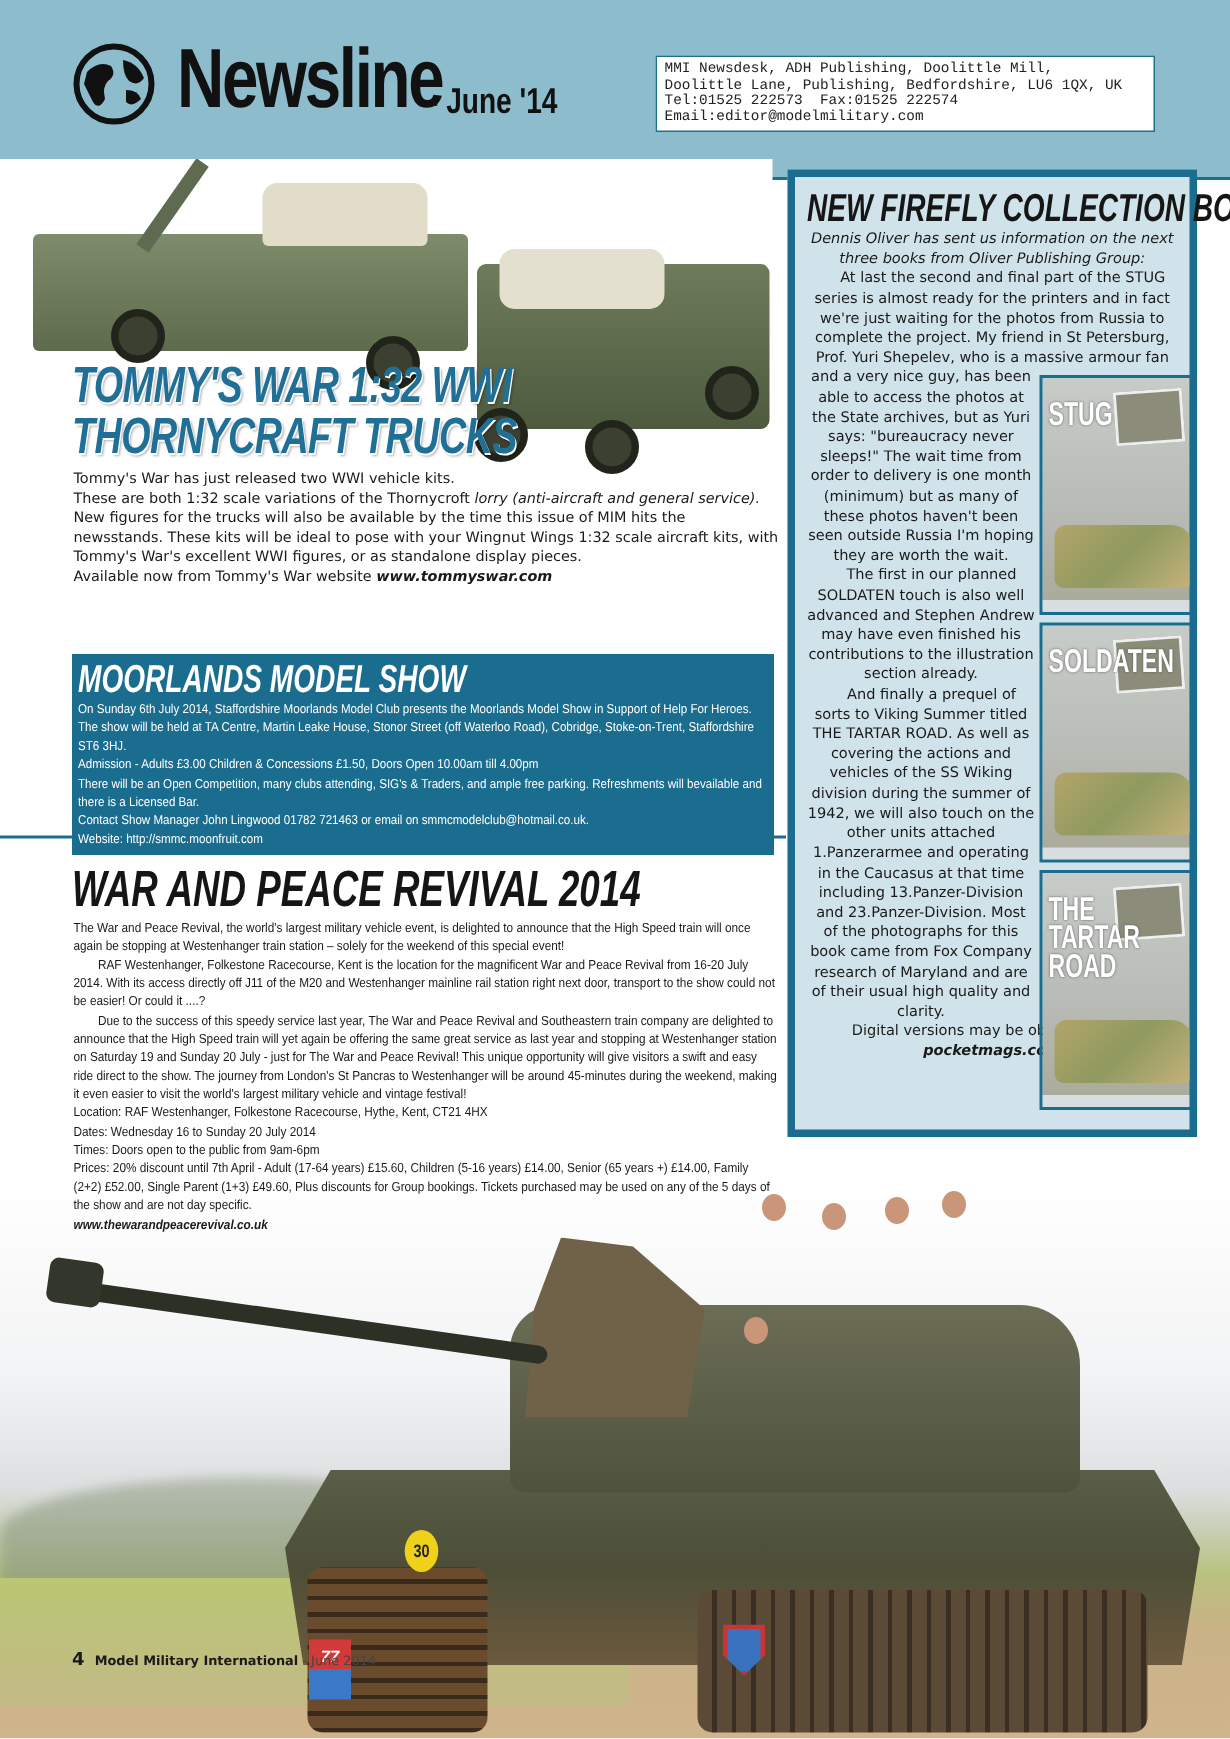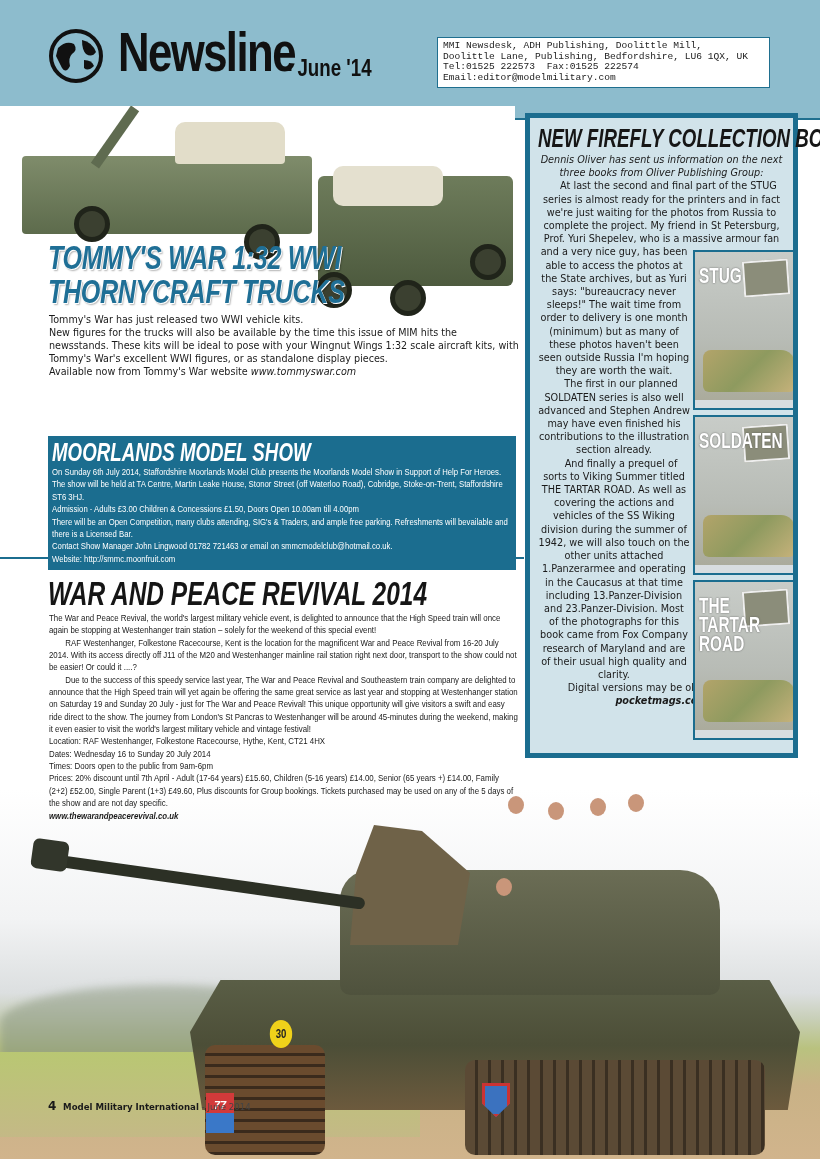--- a/index.html
+++ b/index.html
@@ -19,21 +19,21 @@
   .truck1-gun { position: absolute; left: 90px; top: -10px; width: 10px; height: 70px; background: #5f6b50; transform: rotate(35deg); }
   .wheel { position: absolute; width: 36px; height: 36px; border-radius: 50%; background: #3b4030; border: 5px solid #20241a; }
   .truck2 { position: absolute; left: 318px; top: 70px; width: 195px; height: 110px; background: linear-gradient(180deg,#6e7c5b,#4d5a3e); border-radius: 6px; }
   .truck2-canopy { position: absolute; left: 333px; top: 60px; width: 110px; height: 40px; background: #e4e0cf; border-radius: 10px; }
 
   .h-tommy { position: absolute; left: 48px; top: 240px; font-family: "Liberation Sans", sans-serif; font-weight: 700; font-style: italic; font-size: 34px; line-height: 34px; color: #1f6f96; transform: scaleX(0.74); transform-origin: left top; text-shadow: 1px 1px 0 #fff, 2px 2px 2px rgba(0,0,0,.3); letter-spacing: -0.5px; width: 560px; }
 
   .body-tommy { position: absolute; left: 49px; top: 314px; width: 470px; font-family: "DejaVu Sans", sans-serif; font-size: 9.6px; line-height: 12.9px; color: #1a1a1a; }
   .body-tommy p { margin: 0; }
   .body-tommy i { font-style: italic; }
-  .body-tommy b { font-weight: 400; font-style: italic; }
+  .body-tommy b { font-weight: 700; font-style: italic; }
 
   .moorlands { position: absolute; left: 48px; top: 436px; width: 468px; height: 134px; background: #1b6d8f; color: #fff; padding: 2px 4px; }
   .moorlands h2 { font-family: "Liberation Sans", sans-serif; font-weight: 700; font-style: italic; font-size: 26px; line-height: 28px; transform: scaleX(0.72); transform-origin: left top; white-space: nowrap; }
   .moorlands .txt { font-family: "Liberation Sans", sans-serif; font-size: 8.6px; line-height: 12.4px; transform: scaleX(0.9); transform-origin: left top; width: 512px; }
   .rule-left { position: absolute; left: 0; top: 557px; width: 48px; height: 2px; background: #1b6d8f; }
   .rule-right { position: absolute; left: 516px; top: 557px; width: 8px; height: 2px; background: #1b6d8f; }
 
   .h-war { position: absolute; left: 48px; top: 575px; font-family: "Liberation Sans", sans-serif; font-weight: 700; font-style: italic; font-size: 34px; line-height: 36px; color: #151515; transform: scaleX(0.72); transform-origin: left top; white-space: nowrap; }
   .body-war { position: absolute; left: 49px; top: 612px; width: 520px; font-family: "Liberation Sans", sans-serif; font-size: 8.7px; line-height: 12.35px; color: #1a1a1a; transform: scaleX(0.905); transform-origin: left top; z-index: 3; }
   .body-war p { margin: 0; }
@@ -108,20 +108,21 @@
 </div>
 
 <div class="h-tommy">
   <div></div>
   <div>TOMMY'S WAR 1:32 WWI</div>
   <div>THORNYCRAFT TRUCKS</div>
 </div>
 
 <div class="body-tommy">
   <p>Tommy's War has just released two WWI vehicle kits.</p>
+  <p><span>These are both 1:32 scale variations of the Thornycroft </span><i>lorry (anti-aircraft and general service).</i></p>
   <p>New figures for the trucks will also be available by the time this issue of MIM hits the newsstands. These kits will be ideal to pose with your Wingnut Wings 1:32 scale aircraft kits, with Tommy's War's excellent WWI figures, or as standalone display pieces.</p>
   <p><span>Available now from Tommy's War website </span><b>www.tommyswar.com</b></p>
 </div>
 
 <div class="rule-left"></div>
 <div class="rule-right"></div>
 <div class="moorlands">
   <h2>MOORLANDS MODEL SHOW</h2>
   <div class="txt">
     <div>On Sunday 6th July 2014, Staffordshire Moorlands Model Club presents the Moorlands Model Show in Support of Help For Heroes. The show will be held at TA Centre, Martin Leake House, Stonor Street (off Waterloo Road), Cobridge, Stoke-on-Trent, Staffordshire ST6 3HJ.</div>
@@ -144,21 +145,21 @@
   <p><b>www.thewarandpeacerevival.co.uk</b></p>
 </div>
 
 <div class="firefly">
   <h2>NEW FIREFLY COLLECTION BOOKS</h2>
   <div class="ff-text">
     <p><i>Dennis Oliver has sent us information on the next three books from Oliver Publishing Group:</i></p>
     <p class="ind">At last the second and final part of the STUG series is almost ready for the printers and in fact we're just waiting for the photos from Russia to complete the project. My friend in St Petersburg, Prof. Yuri Shepelev, who is a massive armour fan</p>
     <div class="ff-narrow">
       <p>and a very nice guy, has been able to access the photos at the State archives, but as Yuri says: "bureaucracy never sleeps!" The wait time from order to delivery is one month (minimum) but as many of these photos haven't been seen outside Russia I'm hoping they are worth the wait.</p>
-      <p class="ind">The first in our planned SOLDATEN series is also well advanced and Stephen Andrew may have even finished his contributions to the illustration section already.</p>
+      <p class="ind">The first in our planned SOLDATEN touch is also well advanced and Stephen Andrew may have even finished his contributions to the illustration section already.</p>
       <p class="ind">And finally a prequel of sorts to Viking Summer titled THE TARTAR ROAD. As well as covering the actions and vehicles of the SS Wiking division during the summer of 1942, we will also touch on the other units attached 1.Panzerarmee and operating in the Caucasus at that time including 13.Panzer-Division and 23.Panzer-Division. Most of the photographs for this book came from Fox Company research of Maryland and are of their usual high quality and clarity.</p>
     </div>
     <p class="ind" style="clear:both;"><span>Digital versions may be obtained through </span><b>pocketmags.com</b></p>
   </div>
   <div class="covers">
     <div class="cover">
       <div class="cover-photo"></div>
       <div class="cover-title">STUG</div>
       <div class="cover-tank"></div>
       <div class="cover-bar"></div>

